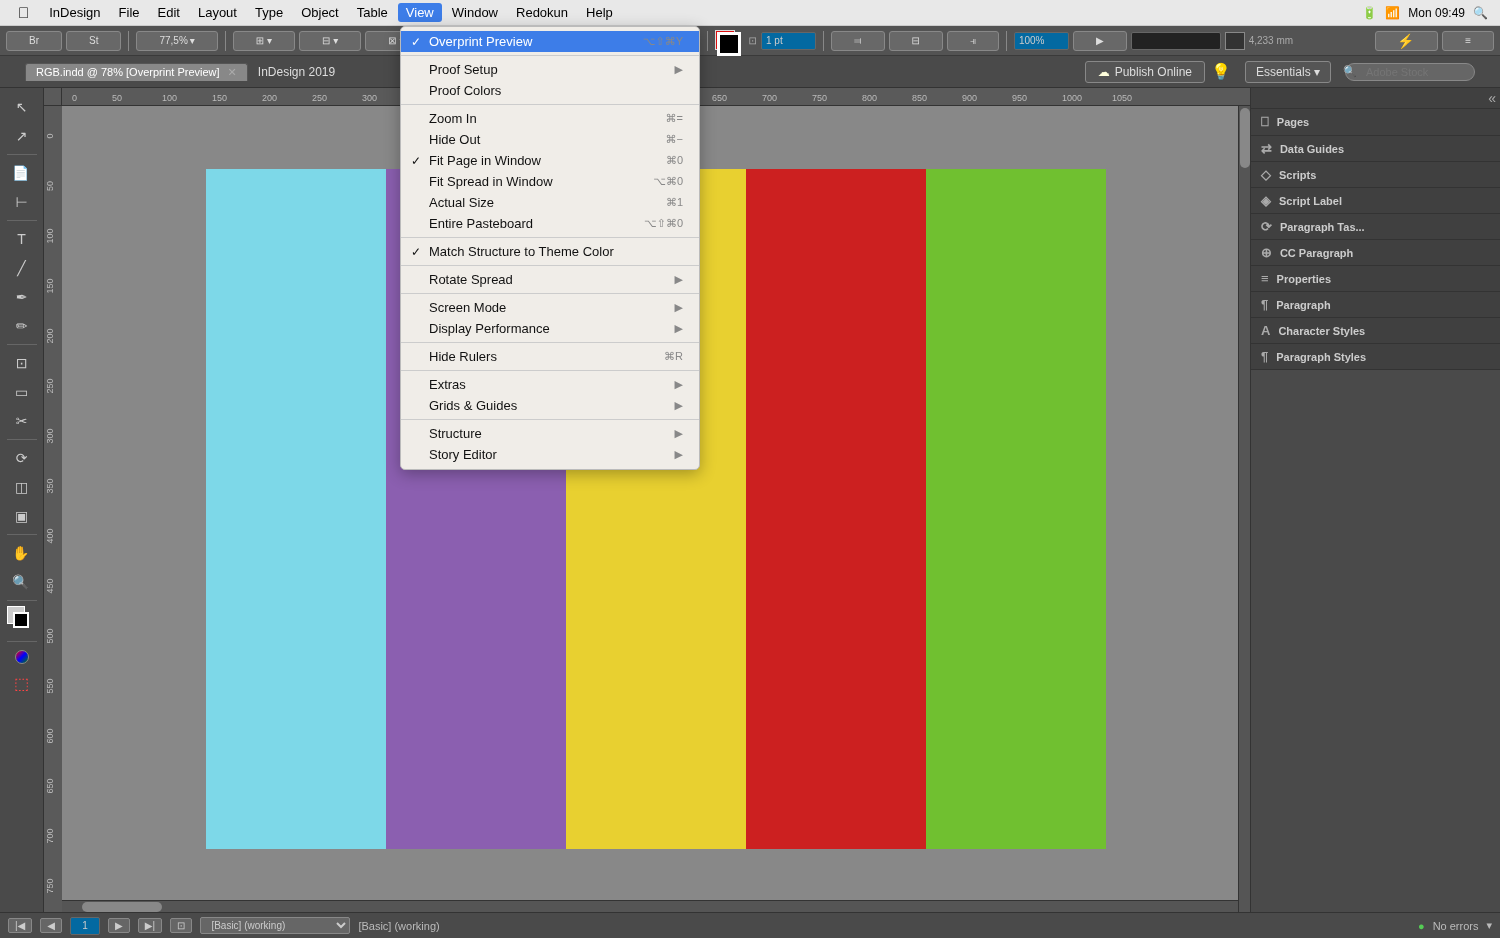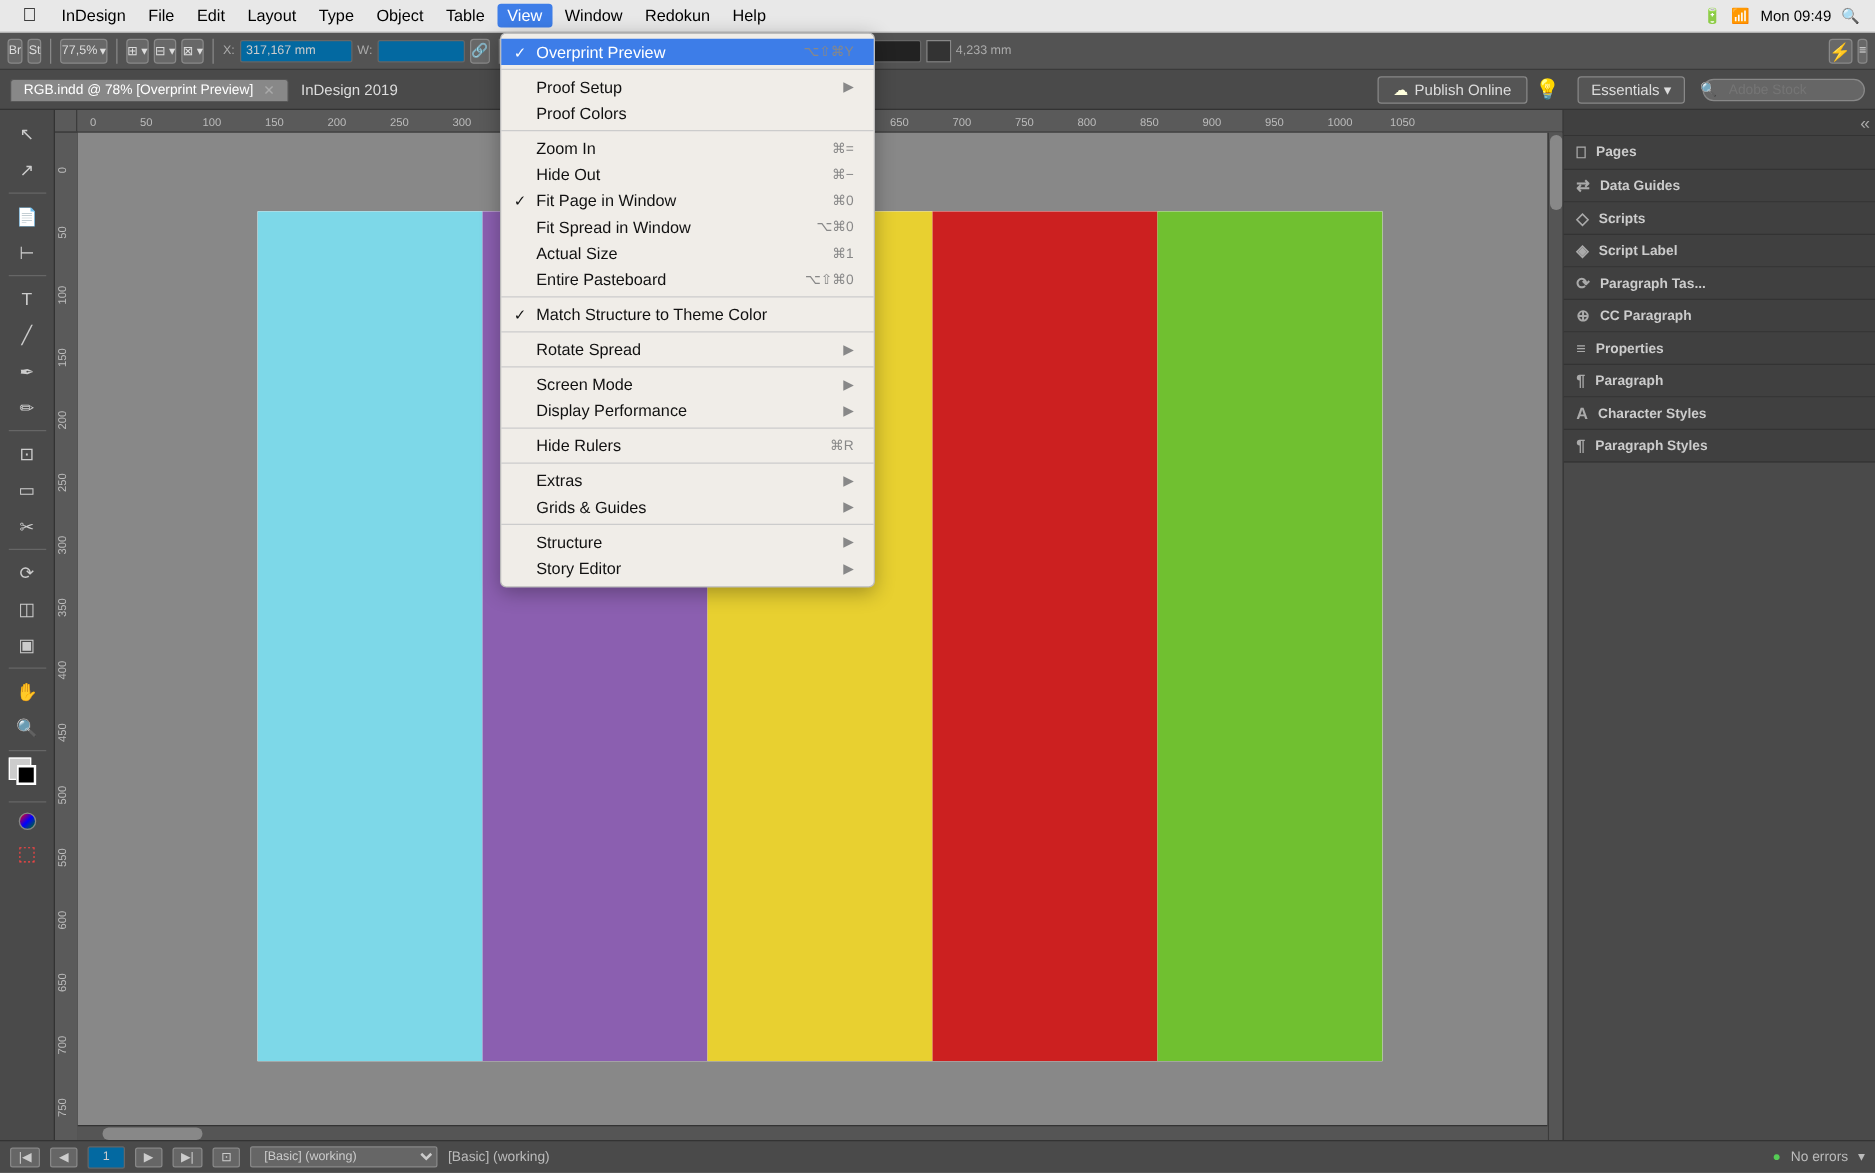--- a/index.html
+++ b/index.html
@@ -20,29 +20,29 @@
     .menubar-right span { cursor: default; }
 
     
     #app-toolbar {
       width: 100%; height: 30px; background: #535353;
       display: flex; align-items: center; padding: 0 6px; gap: 4px;
       border-bottom: 1px solid #3a3a3a;
     }
     .toolbar-btn {
       background: #686868; border: 1px solid #888; border-radius: 3px;
-      color: #ddd; font-size: 10px; padding: 1px 0; height: 20px;
+      color: #ddd; font-size: 10px; padding: 1px 22px; height: 20px;
       cursor: pointer; display: flex; align-items: center; gap: 2px; white-space: nowrap;
     }
     .toolbar-separator { width: 1px; height: 20px; background: #888; margin: 0 3px; }
 
     
     #doc-toolbar {
       width: 100%; height: 32px; background: #4a4a4a;
-      display: flex; align-items: center; padding: 0 8px;
+      display: flex; align-items: center; padding: 0 25px;
       border-bottom: 1px solid #333;
     }
     .doc-title { color: #ddd; font-size: 12px; margin-left: 10px; }
     .publish-online-btn {
       margin-left: auto; background: #555; border: 1px solid #888;
       color: #ddd; font-size: 12px; padding: 3px 12px; border-radius: 3px;
       cursor: pointer; display: flex; align-items: center; gap: 5px;
     }
     .lightbulb-icon { color: #ffd; font-size: 12px; }
     .essentials-btn {

